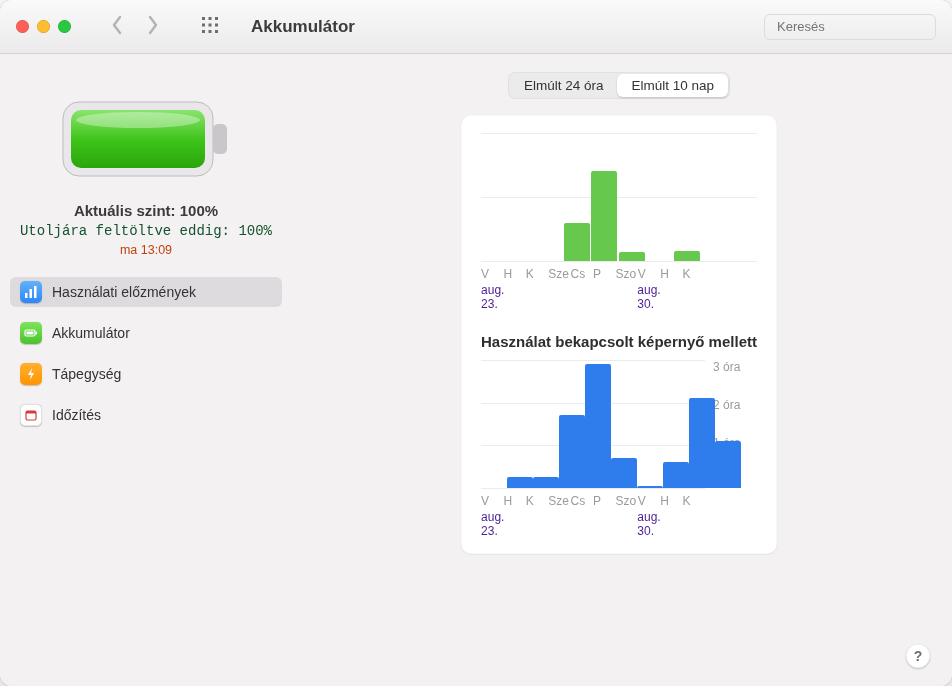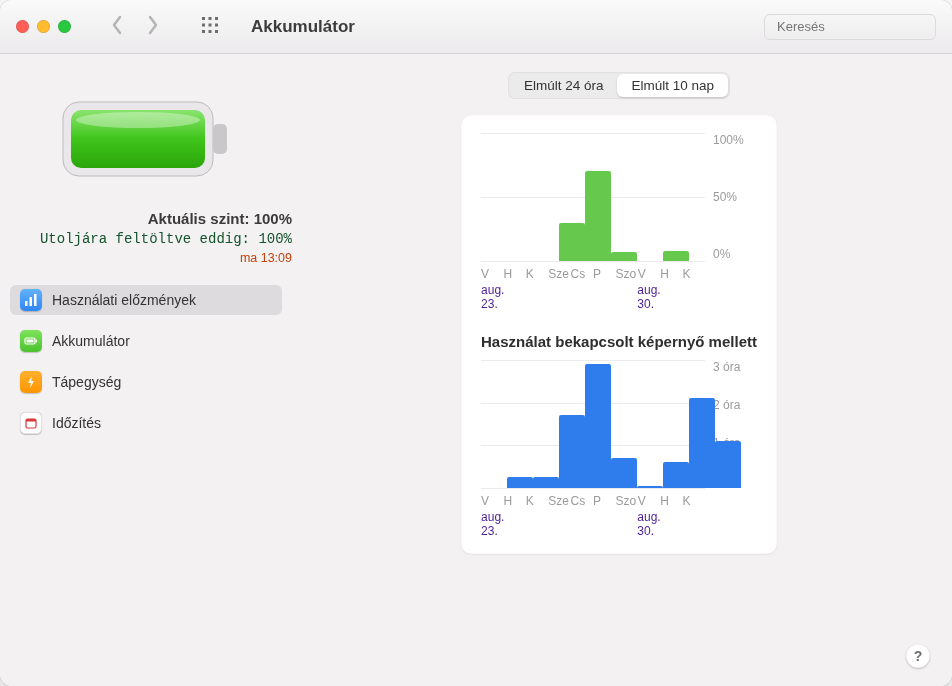--- a/index.html
+++ b/index.html
@@ -29,21 +29,21 @@
   .grid-btn svg{width:18px;height:18px;}
   .title { margin-left:18px; font-size:17px; font-weight:600; color:#3d3c3d; }
   .search-wrap { margin-left:auto; display:flex; align-items:center; gap:6px;
     width:172px; height:26px; border:1px solid #dcdadc; border-radius:6px;
     background:#fff0; padding:0 6px; color:#a8a6a8;}
   .search-wrap input{border:none;background:transparent;outline:none;flex:1;font-size:13px;color:#444;}
   
   .split{flex:1; display:flex;}
   .sidebar{width:292px; background:#f3f1f2; display:flex; flex-direction:column; align-items:stretch; padding-top:18px;}
   .battery-img{align-self:center; margin-top:24px;}
-  .levels{text-align:right; margin-top:24px; color:#3c3b3c;}
+  .levels{text-align:center; margin-top:16px; color:#3c3b3c;}
   .lvl-cur{font-size:15px;font-weight:600;}
   .lvl-last{font-size:14px;color:#14532d;margin-top:4px;font-family:Liberation Mono, monospace;}
   .lvl-time{font-size:12.5px;color:#c2410c;margin-top:4px;}
   .side-list{margin-top:20px; padding:0 10px; display:flex; flex-direction:column; gap:11px;}
   .side-item{display:flex;align-items:center;gap:10px;height:30px;padding:0 10px;border-radius:6px;font-size:14px;color:#333;cursor:default;}
   .side-item.active{background:#dddbdd;}
   .side-icon{width:22px;height:22px;border-radius:5px;display:flex;align-items:center;justify-content:center;box-shadow: 0 0.5px 1px rgba(0,0,0,0.2);}
   .si-blue{background:linear-gradient(#62b2fb,#2f86f6);}
   .si-green{background:linear-gradient(#7ee35b,#4bc22e);}
   .si-orange{background:linear-gradient(#ffb02e,#ff9500);}
@@ -225,25 +225,20 @@
                     <div class="bar green" style="height: 8%;"></div>
                   </div>
                   <div class="col">
                     <div class="bar green" style="height: 0px;"></div>
                   </div>
                   <div class="col">
                     <div class="bar green" style="height: 0px;"></div>
                   </div>
                 </div>
             </div>
-            <div class="y-labels">
-              <span>100%</span>
-              <span>50%</span>
-              <span>0%</span>
-            </div>
           </div>
           <div style="display:flex;">
             <div class="x-axis" style="flex:1" id="xaxis-energy">
                 <div class="xl">V</div>
                 <div class="xl">H</div>
                 <div class="xl">K</div>
                 <div class="xl">Sze</div>
                 <div class="xl">Cs</div>
                 <div class="xl">P</div>
                 <div class="xl">Szo</div>

